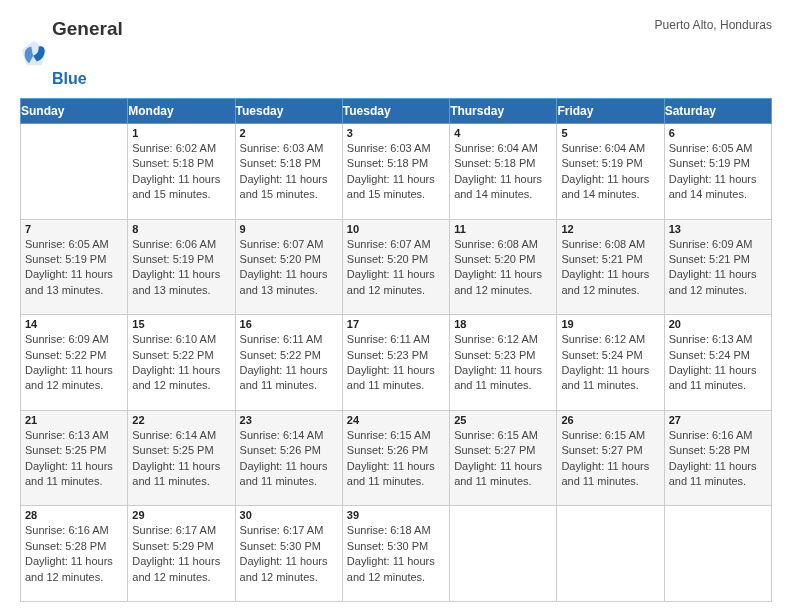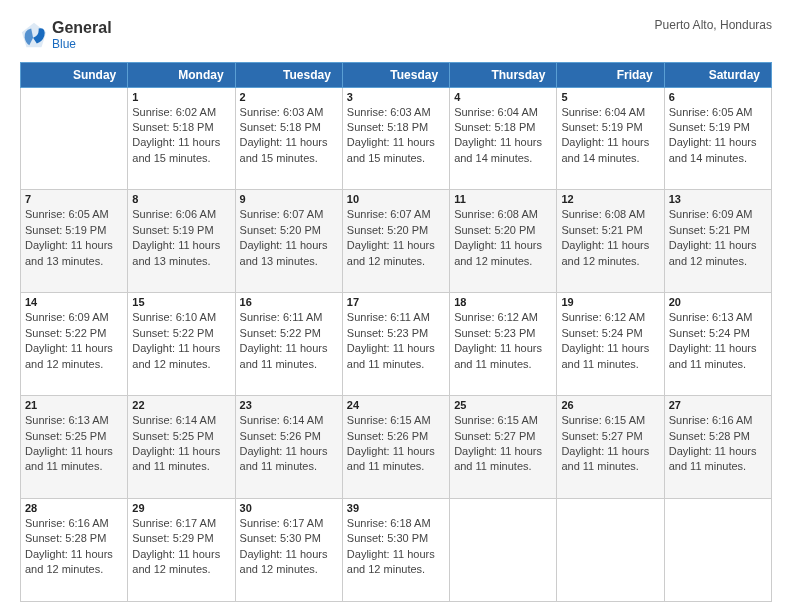--- a/index.html
+++ b/index.html
@@ -50,22 +50,22 @@
       border: 1px solid #ccc;
       border-collapse: collapse;
       width: 100%;
       table-layout: fixed;
     }
     .calendar th {
       background: #2b6cb0;
       color: #fff;
       font-size: 12px;
       font-weight: bold;
-      padding: 5px 11px;
-      text-align: right;
+      padding: 5px 0;
+      text-align: left;
       border: 1px solid #5a9fd4;
     }
     .calendar td {
       border: 1px solid #ccc;
       vertical-align: top;
       padding: 3px 4px;
       font-size: 9.5px;
       color: #333;
       height: 82px;
     }
@@ -96,22 +96,22 @@
 
 <div class="page">
   <div class="header">
     <div class="logo">
       <svg class="logo-icon" viewBox="0 0 30 30">
         <polygon points="15,2 28,12 23,28 7,28 2,12" fill="#1a6bbf" opacity="0.15"></polygon>
         <path d="M20,8 Q28,6 26,16 Q24,22 18,24 L14,18 Q20,16 20,10 Z" fill="#1a6bbf"></path>
         <path d="M14,18 L10,26 Q6,24 5,18 Q4,10 12,8 Z" fill="#1a6bbf" opacity="0.7"></path>
       </svg>
       <div>
-        <div style="font-size:16px;font-weight:bold;color:#333;line-height:1.2;">General</div>
-        <div style="font-size:12px;font-weight:normal;color:#1a6bbf;line-height:1.2;">Blue</div>
+        <div style="font-size:19px;font-weight:bold;color:#333;line-height:1.2;">General</div>
+        <div style="font-size:16px;font-weight:bold;color:#1a6bbf;line-height:1.2;margin-top:28px;">Blue</div>
       </div>
     </div>
     <div class="title-block">
       <div class="subtitle">Puerto Alto, Honduras</div>
     </div>
   </div>
 
   <table class="calendar" id="cal-table">
     <thead id="cal-head">
         <tr>

